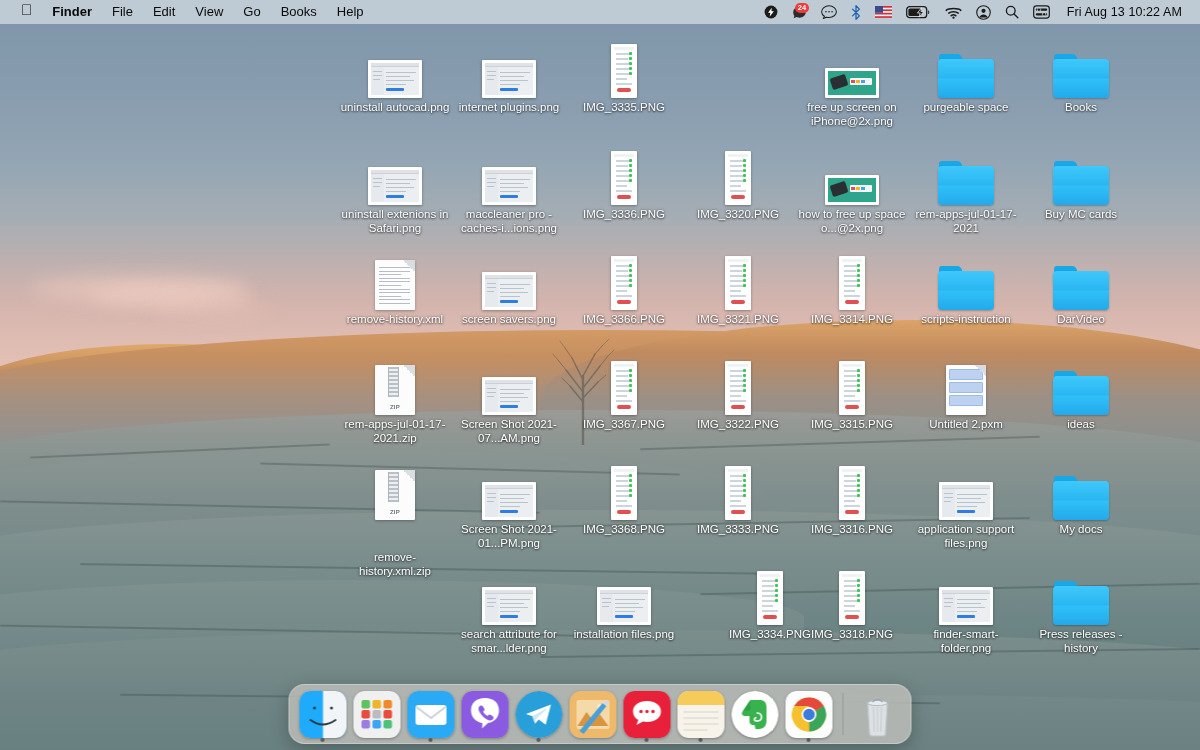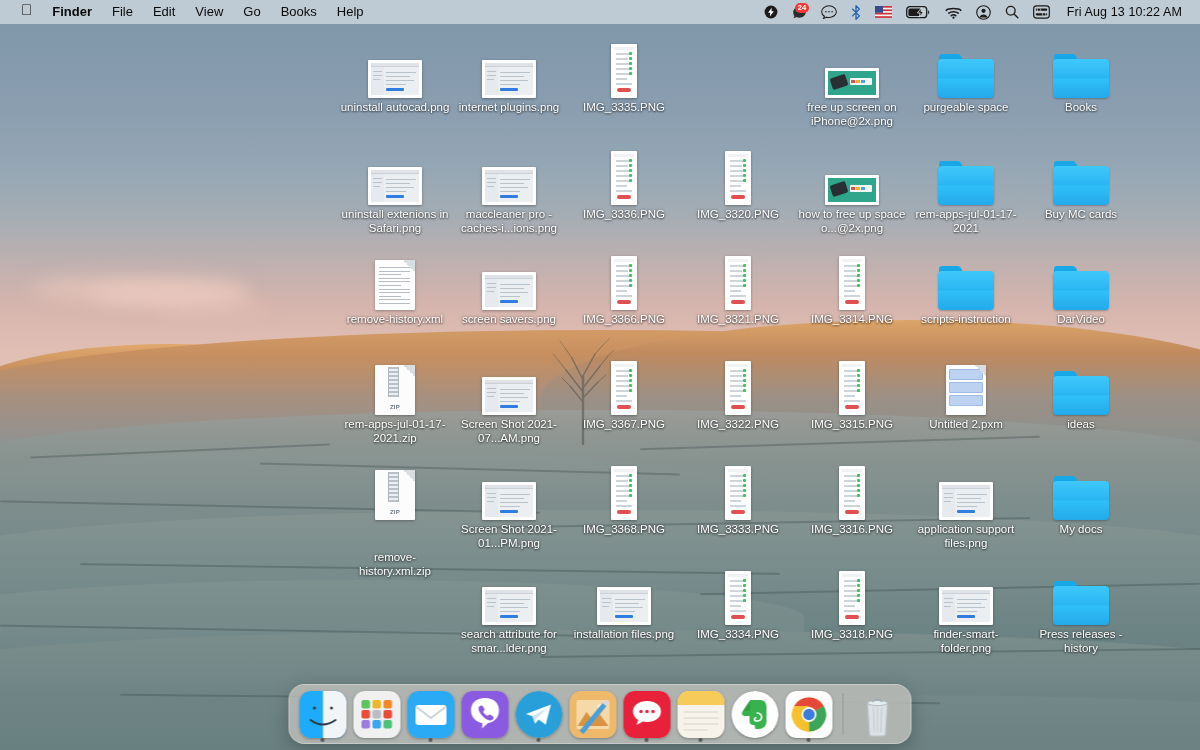--- a/index.html
+++ b/index.html
@@ -968,21 +968,21 @@
       <div class="wline" style="left:15px; top:21px; width:20px;"></div>
       <div class="wblue" style="left:15px; top:25px; width:18px; height:3px; border-radius:1px;"></div>
       <div class="wline" style="left:2px; top:8px;  width:9px;"></div>
       <div class="wline" style="left:2px; top:12px; width:9px;"></div>
       <div class="wline" style="left:2px; top:16px; width:7px;"></div>
     </div>
         </div>
       </div>
       <div class="icon-label">installation files.png</div>
     </div>
-    <div class="icon-cell" style="left: 681px; top: 539px;">
+    <div class="icon-cell" style="left: 713px; top: 539px;">
       <div class="icon-art">
         <div class="shot ph">
     <div class="inner">
       <div class="ph-bar"></div>
       <div class="ph-row" style="top:6px;"></div>
             <div class="ph-g" style="top:5px;"></div>
       <div class="ph-row" style="top:11px; right:6px;"></div>
             <div class="ph-g" style="top:10px;"></div>
       <div class="ph-row" style="top:16px;"></div>
             <div class="ph-g" style="top:15px;"></div>

